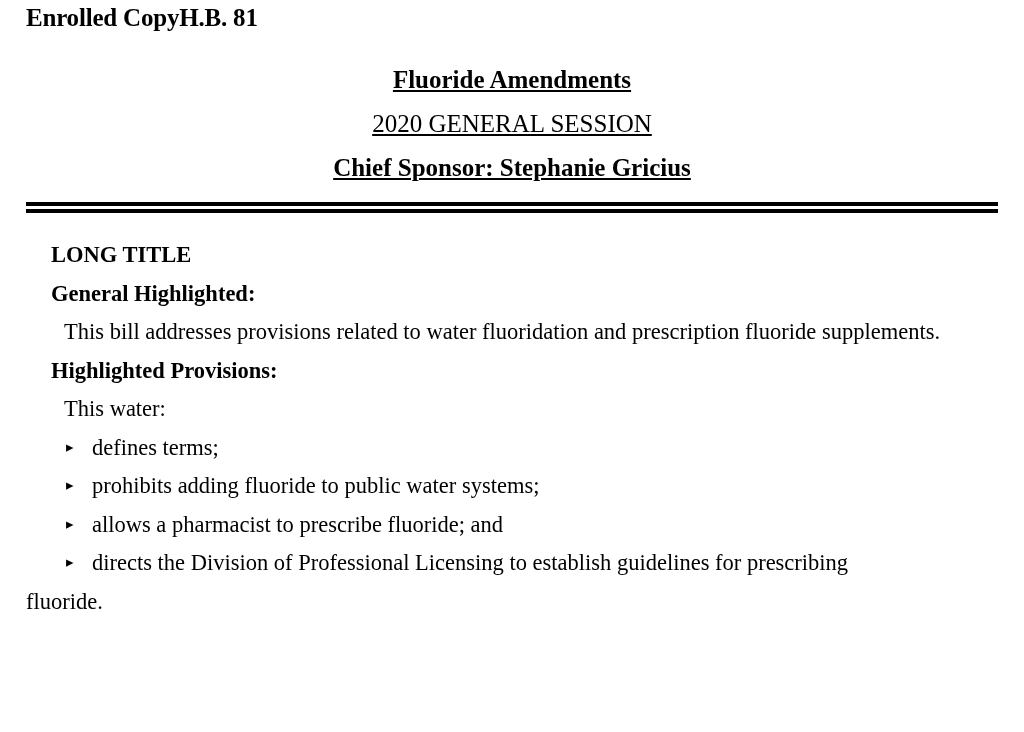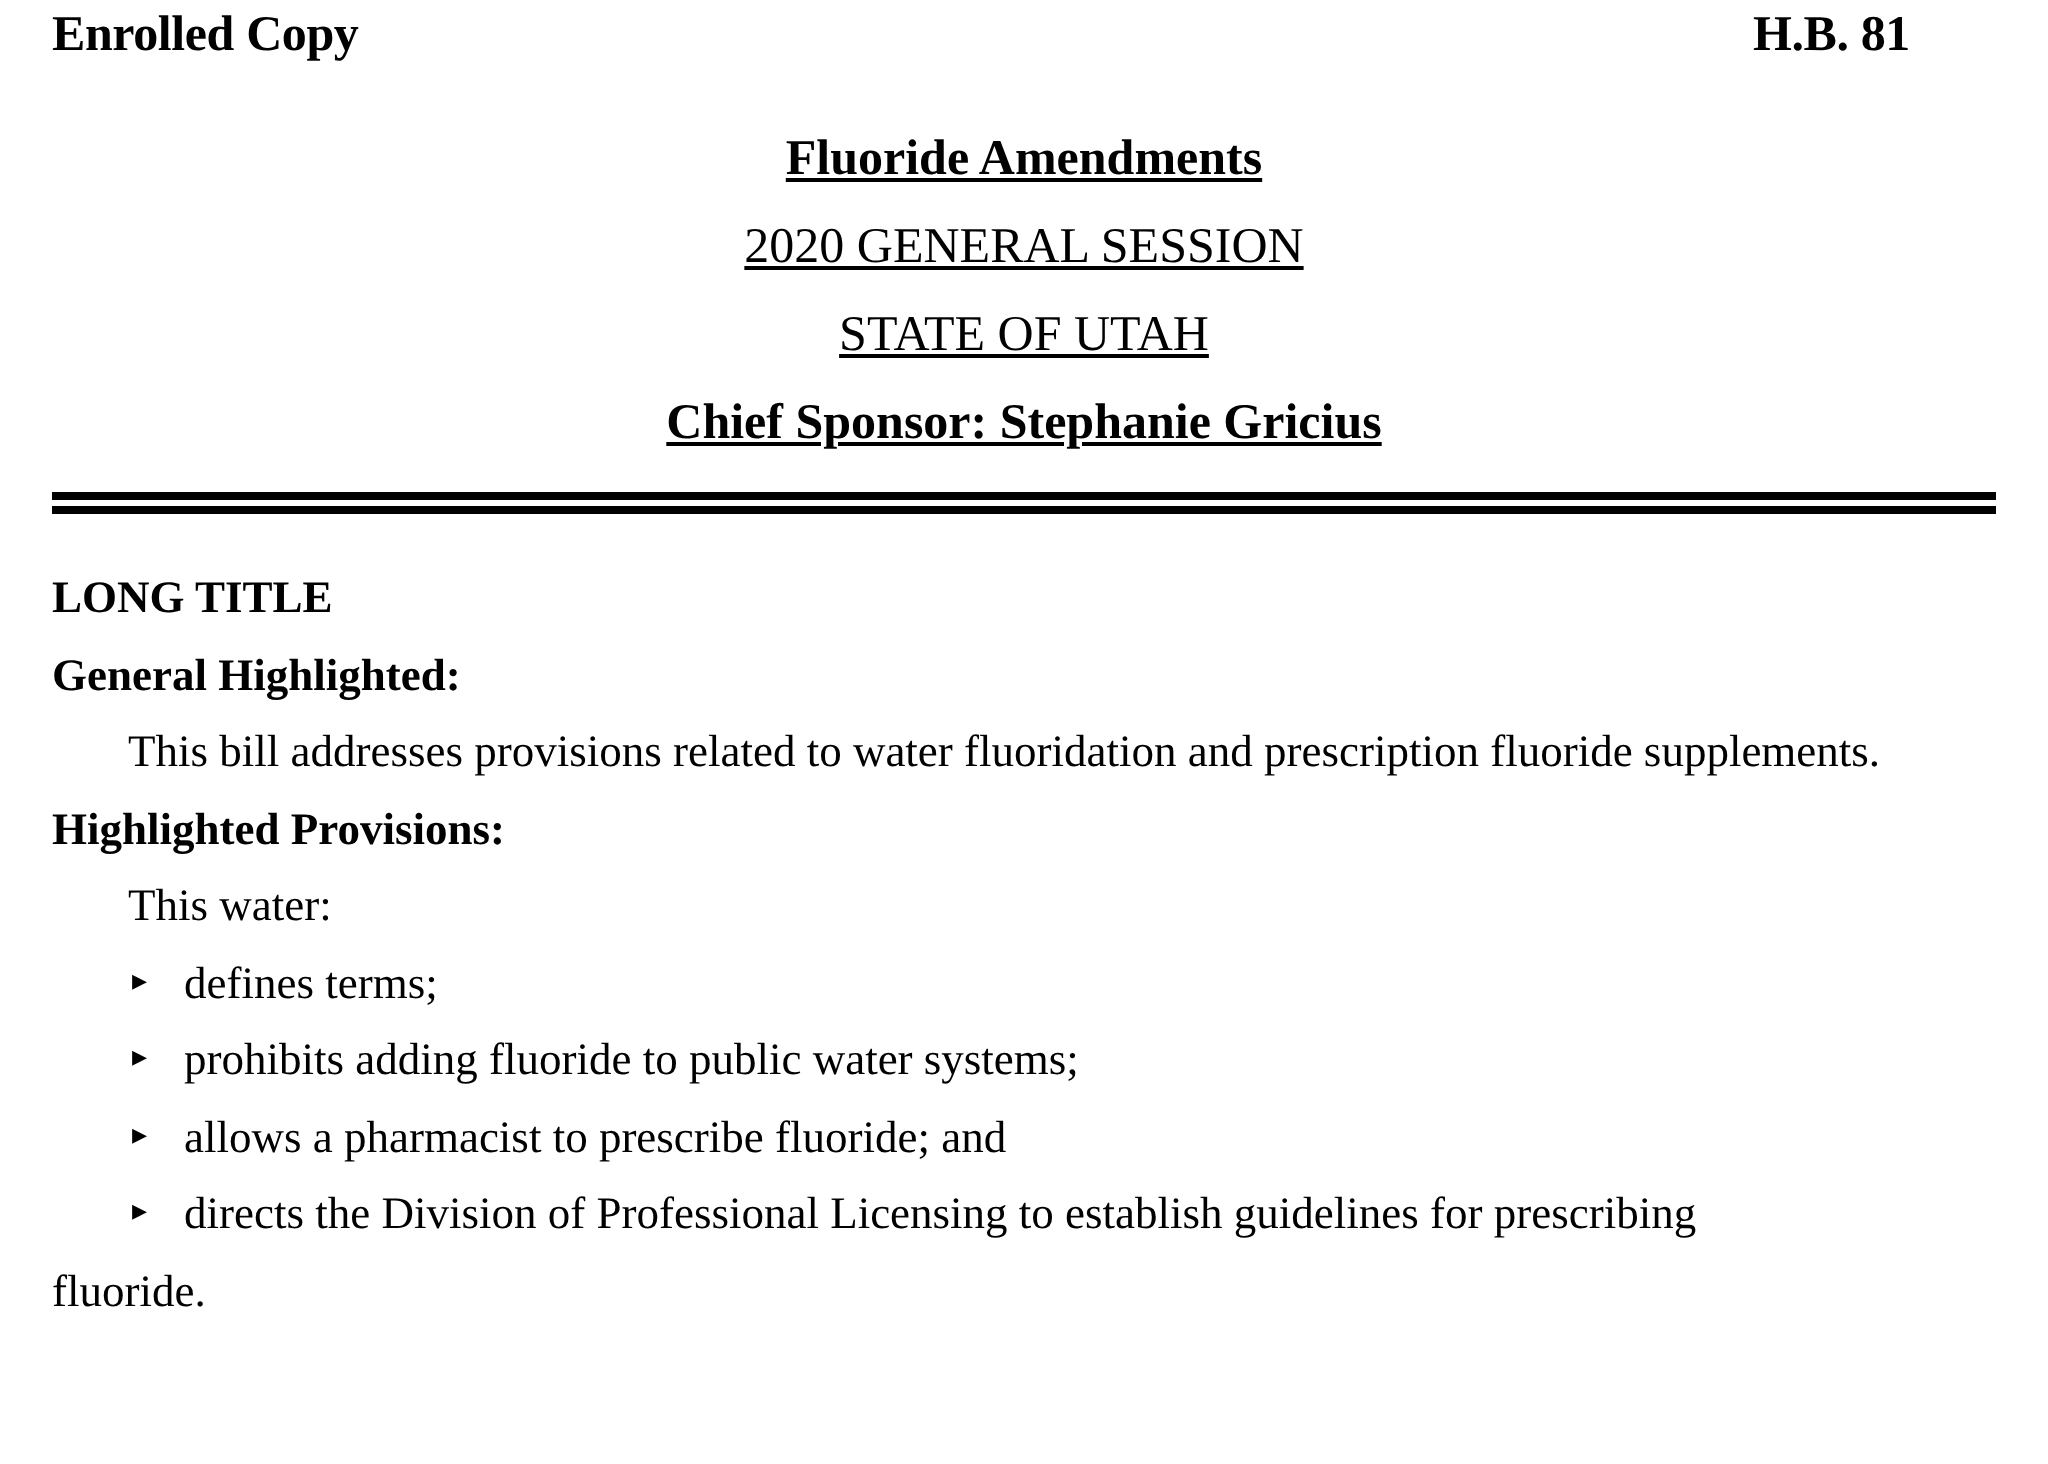--- a/index.html
+++ b/index.html
@@ -21,21 +21,20 @@
     position: relative;
     width: 1024px;
     height: 732px;
     box-sizing: border-box;
     padding: 0 26px;
   }
 
   
   .running-header {
     display: flex;
-    justify-content: space-between;
     align-items: baseline;
     padding-top: 4px;
     height: 36px;
   }
   .running-header .hdr-left {
     font-size: 25px;
     font-weight: bold;
     letter-spacing: -0.2px;
   }
   .running-header .hdr-right {
@@ -89,20 +88,21 @@
   
   .body-content {
     margin-top: 22px;
     font-size: 22.5px;
     line-height: 38.5px;
   }
   .section-heading {
     font-weight: bold;
     font-size: 22.5px;
     line-height: 38.5px;
+    margin-left: 25px;
   }
   .para {
     font-weight: normal;
     text-indent: 38px;
   }
 
   .bullet-list {
     list-style: none;
     margin: 0;
     padding: 0;
@@ -130,21 +130,20 @@
 <div class="page">
 
   <div class="running-header">
     <div class="hdr-left">Enrolled Copy</div>
     <div class="hdr-right">H.B. 81</div>
   </div>
 
   <div class="title-block">
     <div class="bill-title">Fluoride Amendments</div>
     <div class="session-line">2020 GENERAL SESSION</div>
-    <div class="state-line">STATE OF UTAH</div>
     <div class="chief-sponsor">Chief Sponsor: Stephanie Gricius</div>
   </div>
 
   <div class="double-rule">
     <div class="bar"></div>
     <div class="gap"></div>
     <div class="bar"></div>
   </div>
 
   <div class="body-content">

